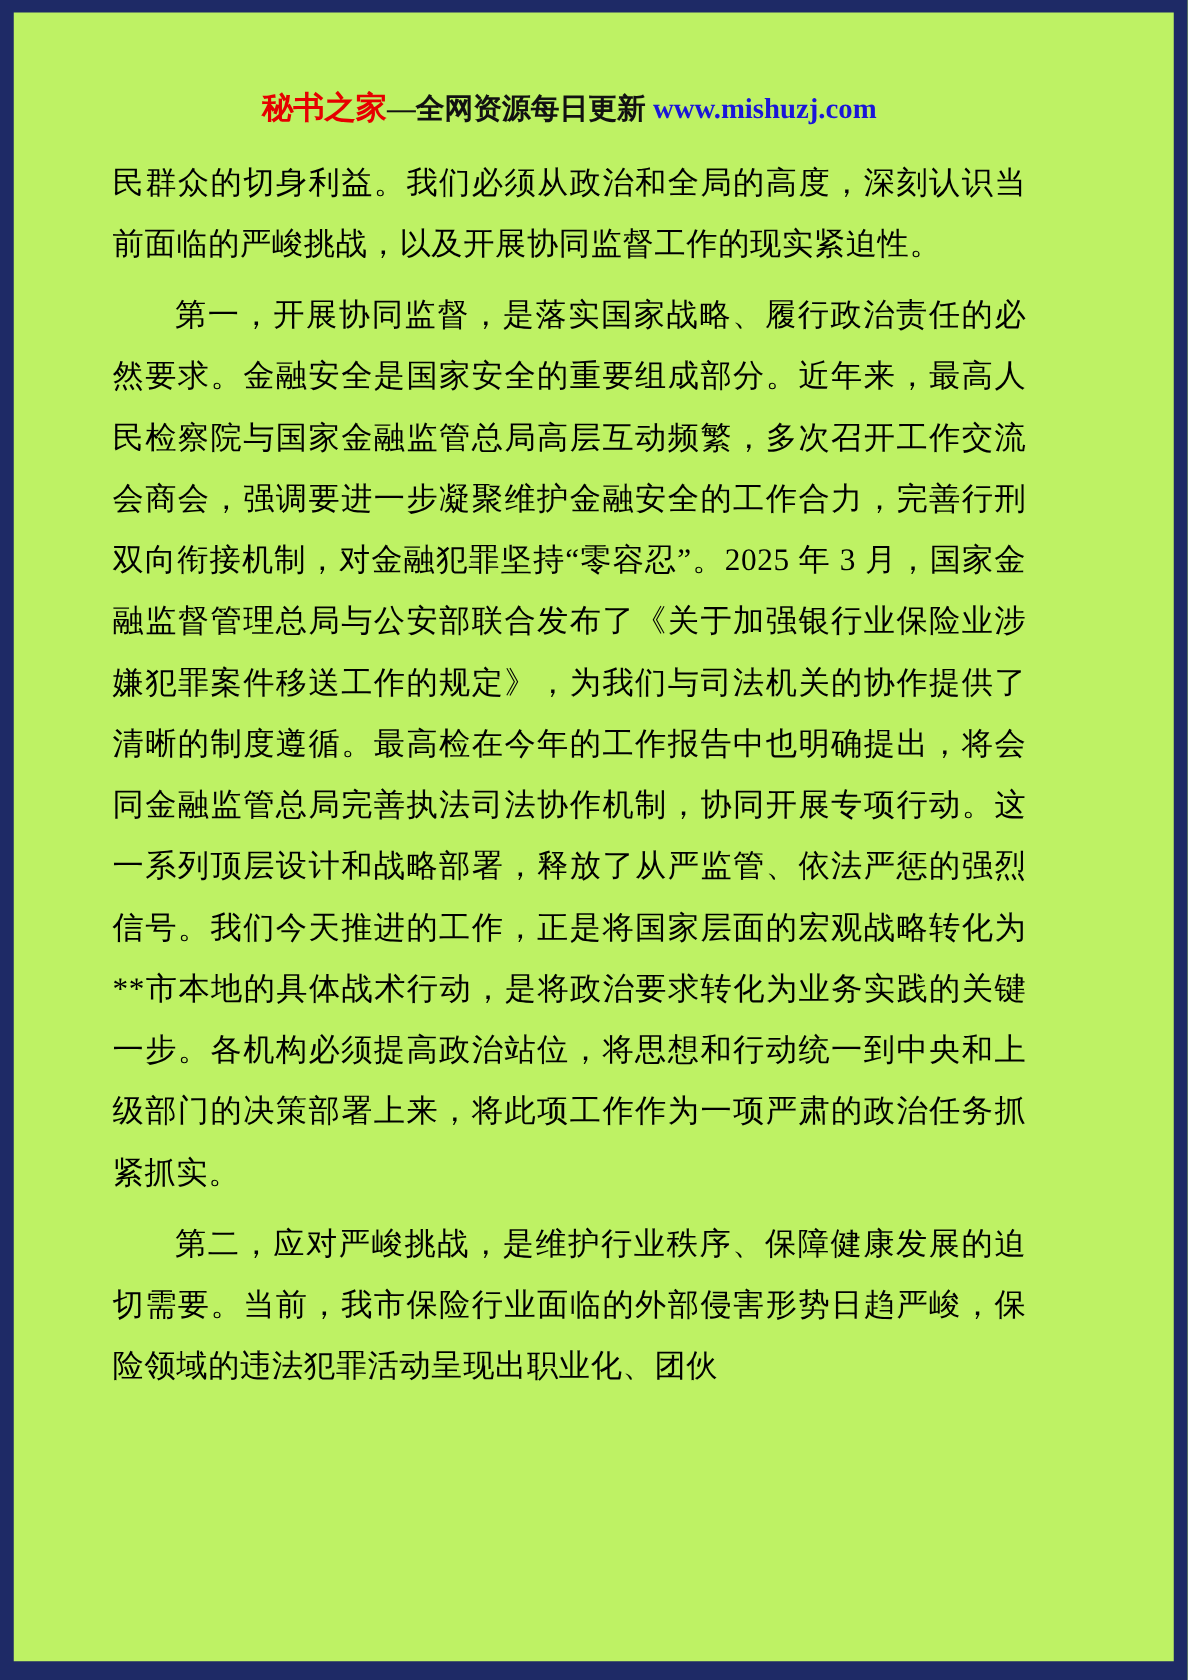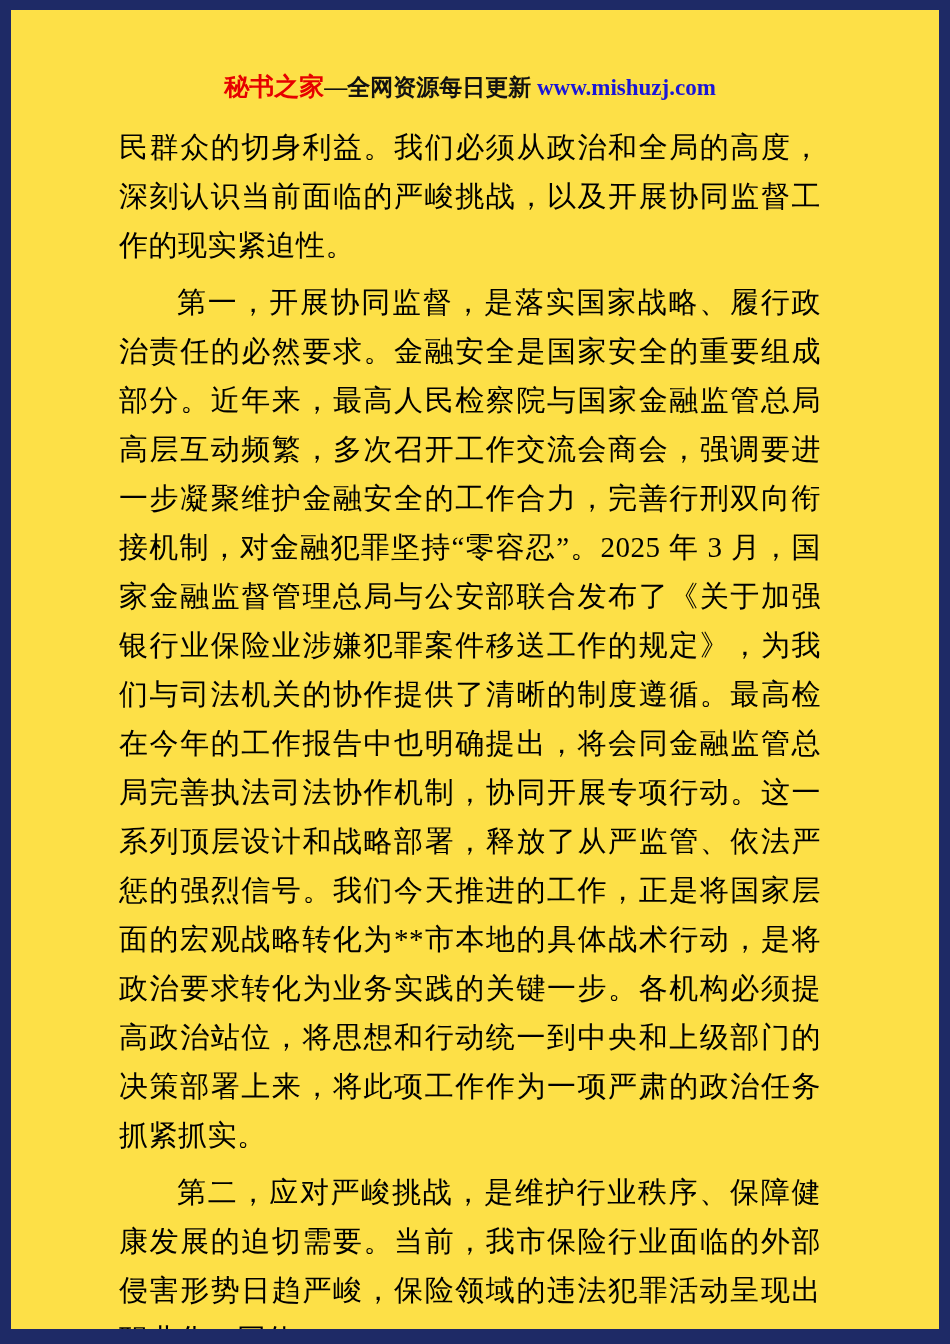--- a/index.html
+++ b/index.html
@@ -17,22 +17,22 @@
       box-sizing: border-box;
       width: 950px;
       height: 1344px;
       padding: 10px 11px 15px 11px;
       background: #1e2a66;
     }
     .sheet {
       box-sizing: border-box;
       width: 100%;
       height: 100%;
-      background: #fde047;
-      padding: 62px 118px 0 108px;
+      background: #bef264;
+      padding: 62px 118px 0 79px;
       overflow: hidden;
     }
     .doc-header {
       text-align: center;
       font-size: 23px;
       line-height: 30px;
       margin: 0 0 20px 0;
       white-space: nowrap;
     }
     .brand {
@@ -44,21 +44,21 @@
       color: #111111;
       font-weight: bold;
     }
     .url {
       color: #1a16d8;
       font-weight: bold;
       text-decoration: none;
     }
     .doc-body p.para {
       margin: 0 0 8px 0;
-      font-size: 29px;
+      font-size: 25px;
       line-height: 49px;
       color: #000000;
       text-align: justify;
       letter-spacing: 0.5px;
     }
     .doc-body p.para.indent {
       text-indent: 2em;
       font-family: Liberation Serif, serif;
     }
   </style>

